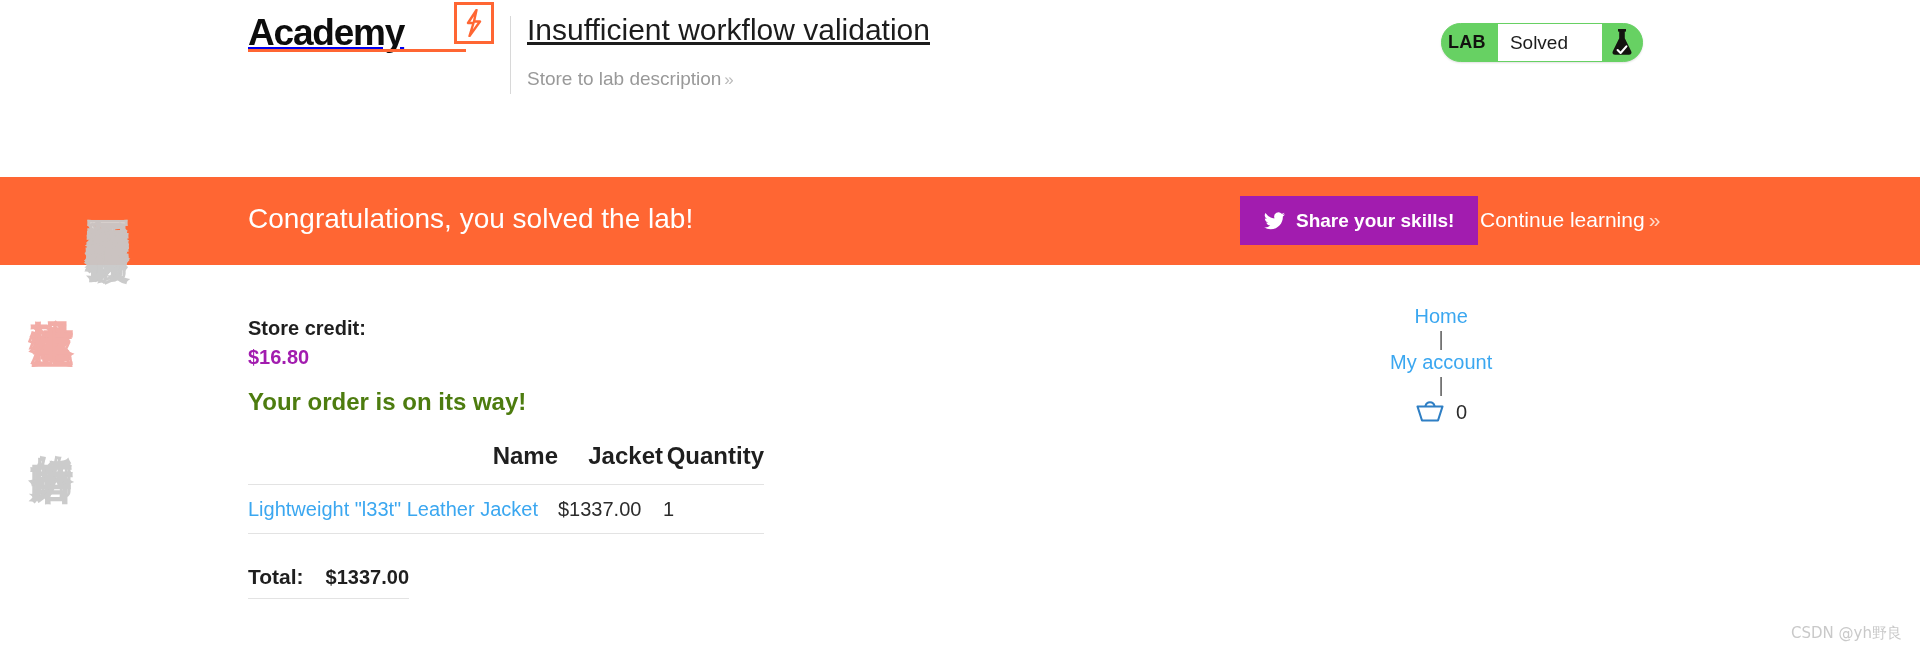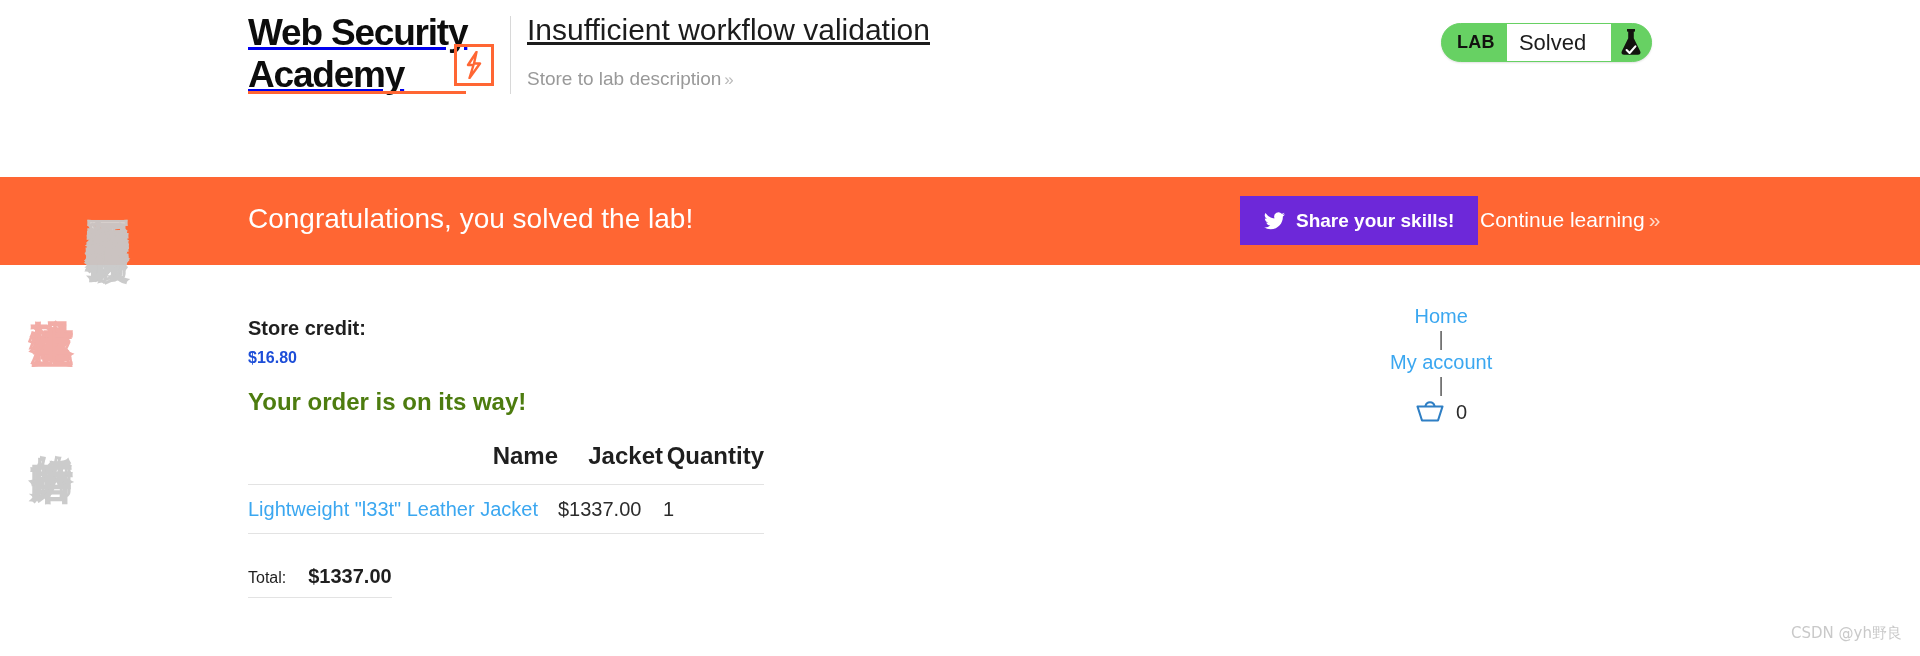--- a/index.html
+++ b/index.html
@@ -103,32 +103,32 @@
     display: flex;
     align-items: stretch;
     background: #67d163;
     border-radius: 20px;
     border: 1px solid #67d163;
     overflow: hidden;
     box-shadow: 0 1px 2px rgba(0,0,0,0.12);
   }
   .lab-tag {
     display: flex; align-items: center;
-    padding: 0 12px 0 15px;
+    padding: 0 12px 0 6px;
     font-weight: bold;
     font-size: 18px;
     color: #12120f;
     letter-spacing: 0.3px;
   }
   .lab-state {
     display: flex; align-items: center;
     background: #ffffff;
     padding: 0 18px 0 12px;
     min-width: 104px;
-    font-size: 22px;
+    font-size: 19px;
     color: #1c1c1c;
   }
   .lab-flask {
     display: flex; align-items: center; justify-content: center;
     width: 40px;
     background: #67d163;
   }
 
   
   .notification-banner {
@@ -141,21 +141,21 @@
     position: absolute;
     left: 248px; top: 26px;
     font-size: 28px;
     color: #ffffff;
     white-space: nowrap;
   }
   .share-button {
     position: absolute;
     left: 1240px; top: 19px;
     height: 49px;
-    background: #6d28d9;
+    background: #a21caf;
     color: #ffffff;
     display: flex;
     align-items: center;
     gap: 11px;
     padding: 12px 24px;
     font-size: 19px;
     font-weight: bold;
     text-decoration: none;
     white-space: nowrap;
     cursor: pointer;
@@ -214,23 +214,23 @@
     width: 900px;
   }
   .store-credit-label {
     margin-top: 41px;
     font-size: 20px;
     font-weight: bold;
     color: #1f1f1f;
     line-height: 29px;
   }
   .store-credit-value {
-    font-size: 16px;
-    font-weight: bold;
-    color: #1d4ed8;
+    font-size: 20px;
+    font-weight: bold;
+    color: #a21caf;
     line-height: 29px;
   }
   .order-status {
     margin-top: 16px;
     font-size: 24px;
     font-weight: bold;
     color: #4d7c0f;
   }
 
   table.order-table {
@@ -265,21 +265,21 @@
   .order-total {
     margin-top: 31px;
     display: inline-flex;
     align-items: baseline;
     gap: 22px;
     padding-bottom: 9px;
     border-bottom: 1px solid #e3e3e3;
     min-width: 130px;
   }
   .order-total .label {
-    font-size: 16px; font-weight: normal; color: #1f1f1f;
+    font-size: 21px; font-weight: bold; color: #1f1f1f;
   }
   .order-total .value {
     font-size: 20px; font-weight: bold; color: #1f1f1f;
   }
 
   
   .wm-vertical {
     position: absolute;
     writing-mode: vertical-rl;
     font-family: "DejaVu Sans", sans-serif;
@@ -323,21 +323,20 @@
 </style>
 </head>
 <body>
 
 <div id="page">
 
   <div class="academy-header">
 
     <div class="header-inner">
       <a class="logo-block" href="#">
-        <div class="logo-line">Web Security</div>
         <div class="logo-line">Academy</div>
         <span class="logo-bolt">
           <svg width="20" height="28" viewBox="0 0 20 28" aria-hidden="true">
             <path d="M12.5 1 L4 14 L9.5 14 L5.5 27 L16 12.5 L10 12.5 Z" fill="none" stroke="#ff6633" stroke-width="2.4" stroke-linejoin="round" stroke-linecap="round"></path>
           </svg>
         </span>
         <span class="logo-underline"></span>
       </a>
     </div>
 

